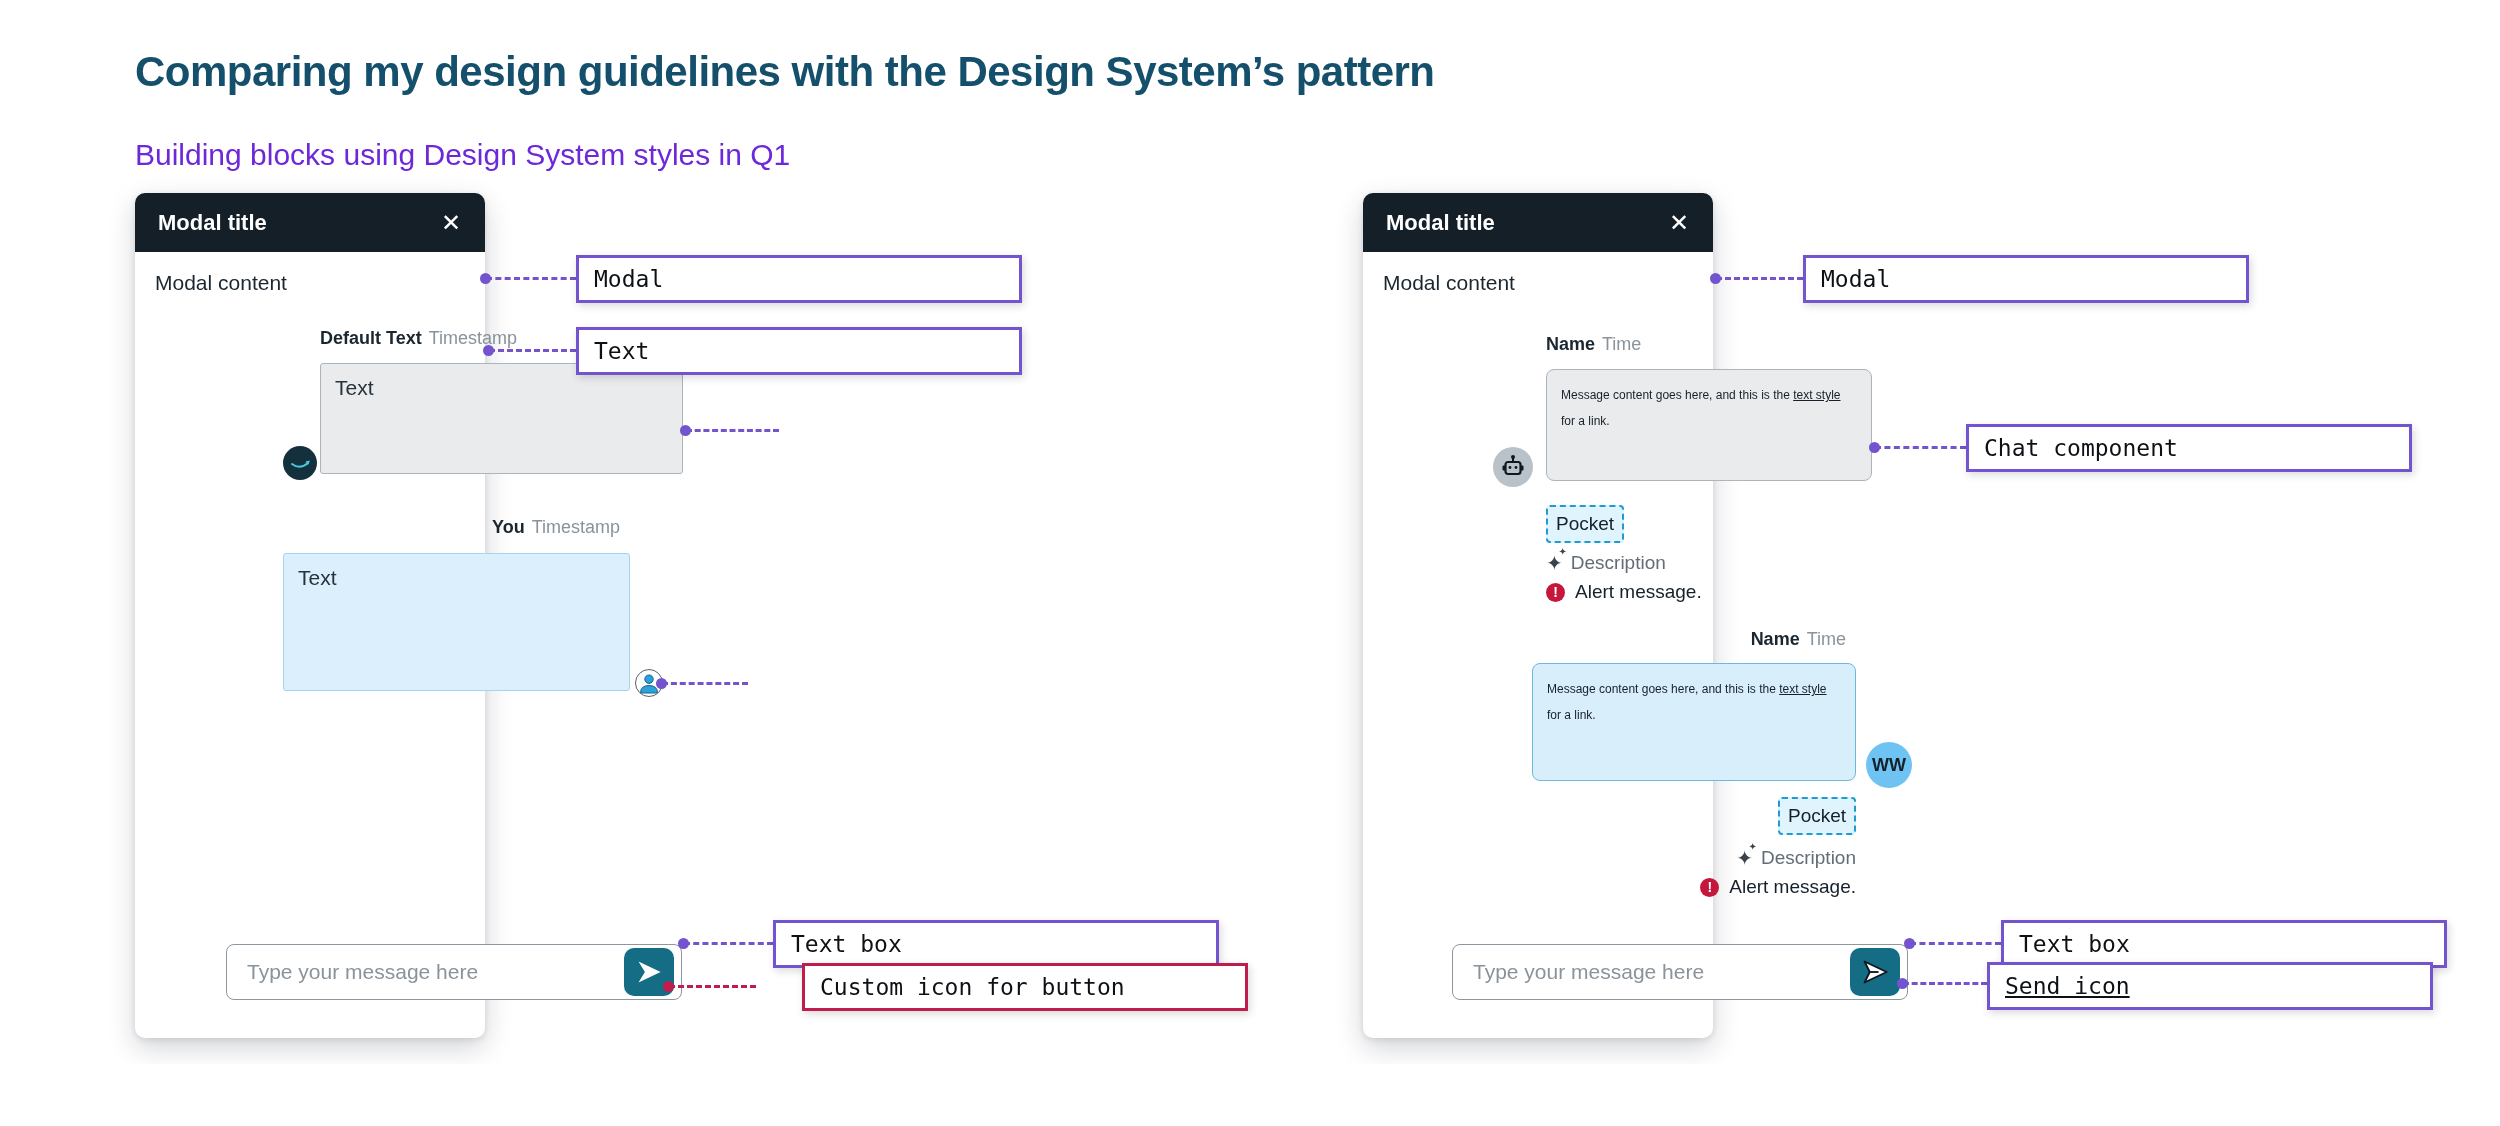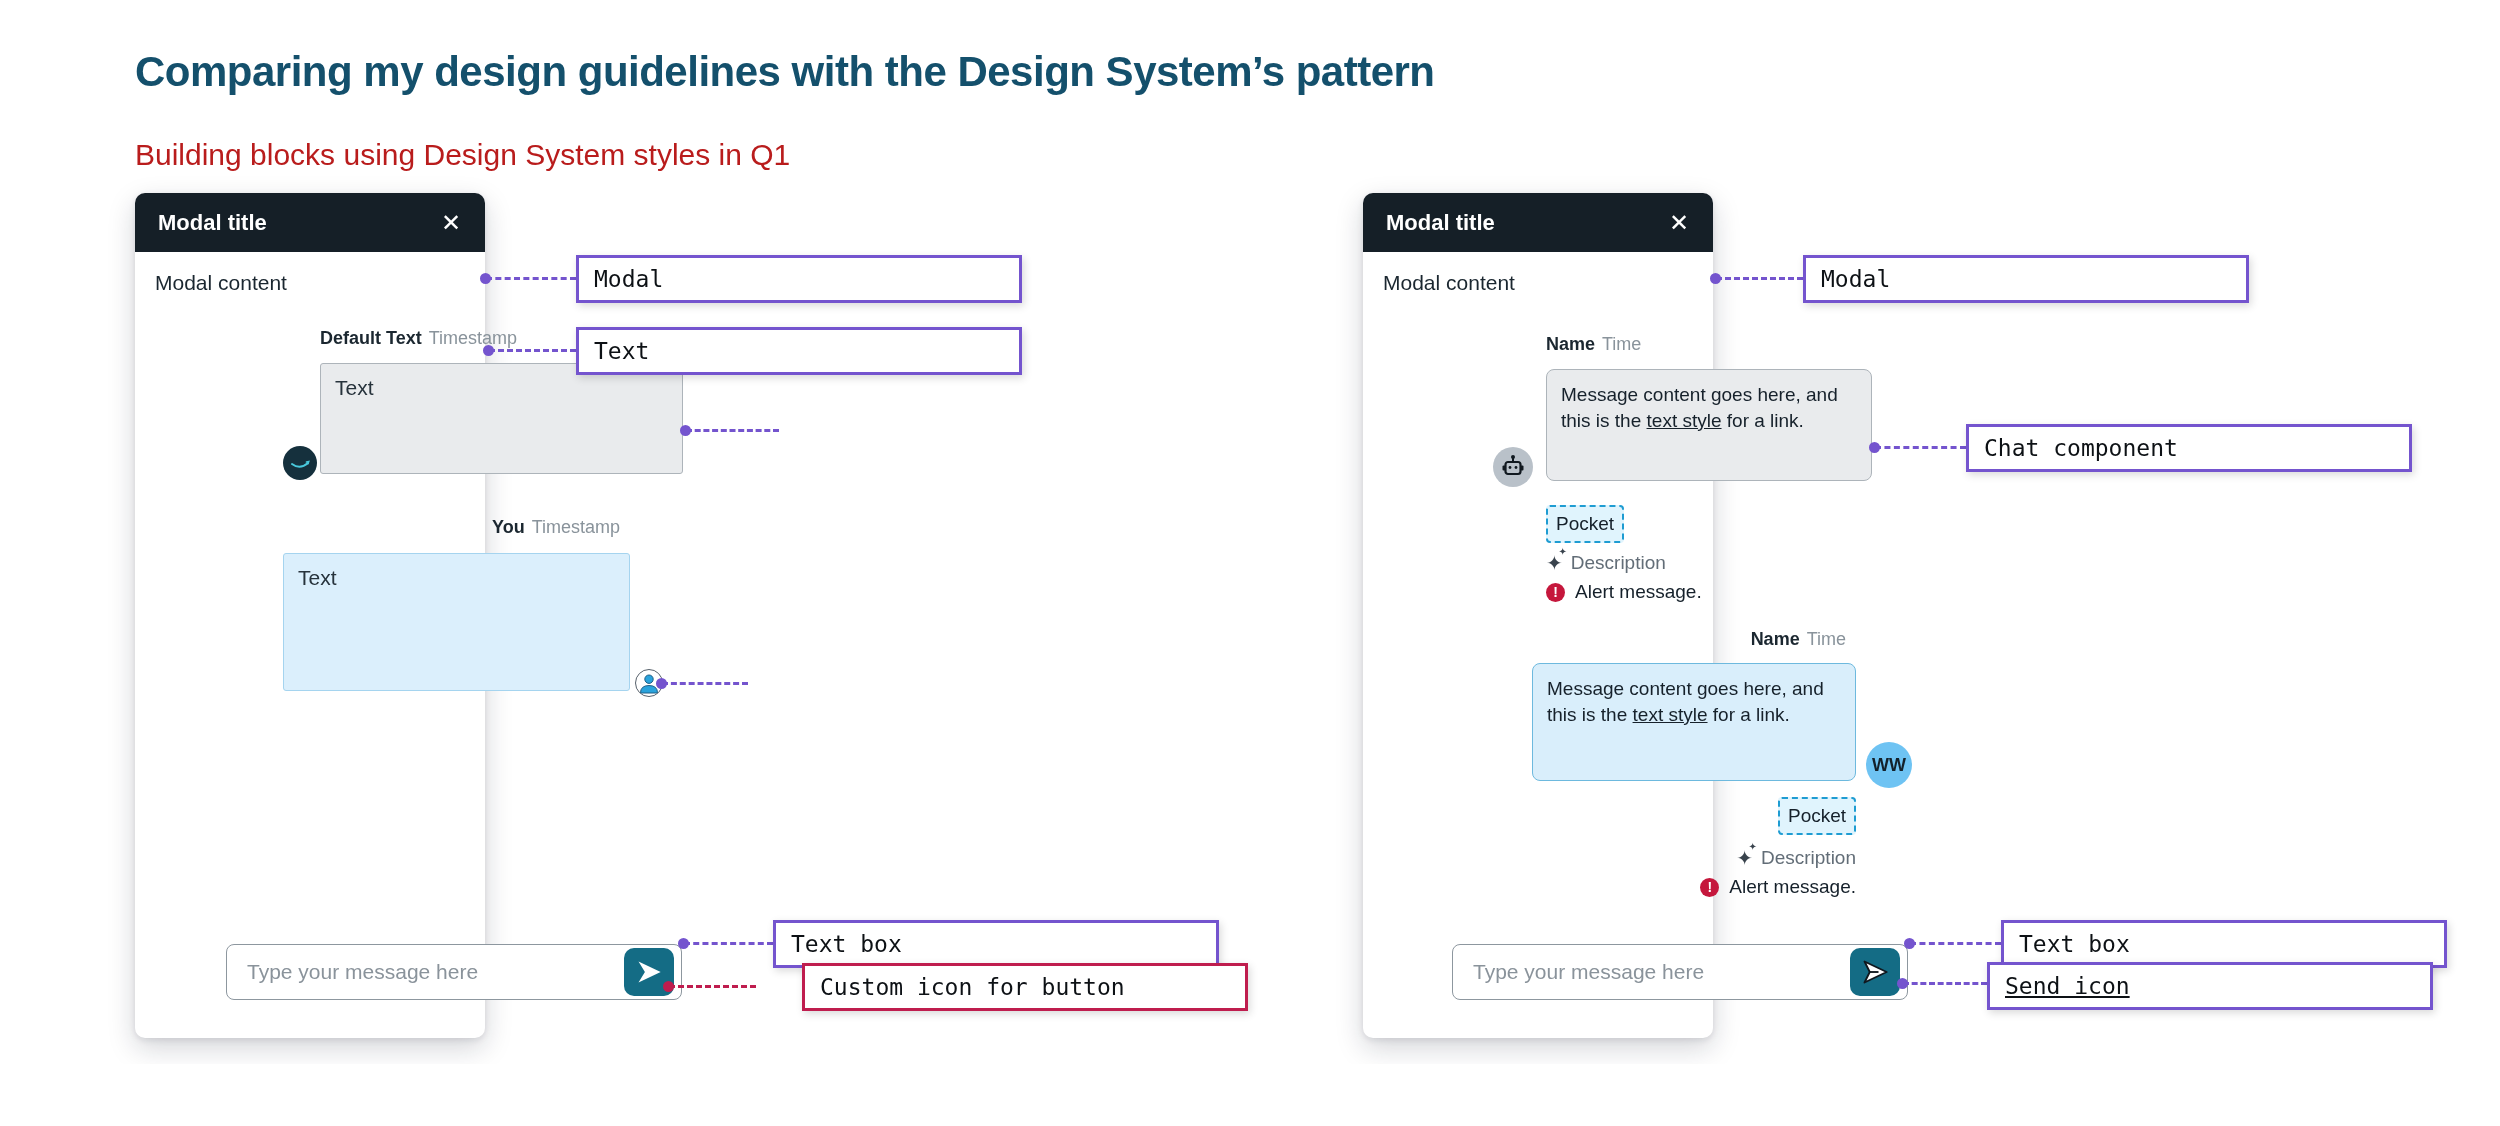--- a/index.html
+++ b/index.html
@@ -1,41 +1,41 @@
 <!DOCTYPE html>
 <html><head>
 <meta charset="utf-8">
 <style>
   html,body{margin:0;padding:0;background:#ffffff;}
   .canvas{position:relative;width:2500px;height:1064px;background:#ffffff;
           font-family:"Liberation Sans",sans-serif;overflow:hidden;}
 
   .page-title{position:absolute;left:135px;top:48px;font-size:42px;font-weight:bold;
               color:#14506c;letter-spacing:-0.5px;}
-  .col-heading{position:absolute;top:138px;font-size:30px;color:#b91c1c;}
+  .col-heading{position:absolute;top:138px;font-size:30px;color:#6d28d9;}
 
   
   .modal{position:absolute;width:350px;height:845px;background:#ffffff;border-radius:10px;
          box-shadow:0 10px 28px rgba(15,23,42,0.18), 0 2px 6px rgba(15,23,42,0.10);z-index:1;}
   .modal-header{position:absolute;left:0;top:0;right:0;height:59px;background:#151f27;
                 border-radius:10px 10px 0 0;display:flex;align-items:center;z-index:2;}
   .modal-title{color:#ffffff;font-weight:bold;font-size:22px;padding-left:23px;}
   .modal-close{position:absolute;right:18px;top:0;height:59px;display:flex;align-items:center;
                color:#ffffff;font-size:24px;cursor:pointer;background:none;border:none;}
   .modal-content{position:absolute;left:20px;top:78px;font-size:21px;color:#1b2730;}
 
   
   .meta{position:absolute;font-size:18px;color:#1b2730;z-index:3;white-space:nowrap;text-align:right;}
   .meta b{font-weight:bold;}
   .meta .ts{color:#89939b;font-weight:normal;margin-left:7px;}
   .box-gray{position:absolute;background:#e9ebed;border:1.5px solid #adb4ba;border-radius:3px;
             box-sizing:border-box;font-size:21px;color:#27333c;padding:12px 14px;z-index:2;}
   .box-blue{position:absolute;background:#dbeffc;border:1.5px solid #a5d4ef;border-radius:3px;
             box-sizing:border-box;font-size:21px;color:#27333c;padding:12px 14px;z-index:2;}
-  .bubble{position:absolute;box-sizing:border-box;border-radius:8px;font-size:19px;line-height:26px;
+  .bubble{position:absolute;box-sizing:border-box;border-radius:8px;font-size:12px;line-height:26px;
           color:#16212b;padding:12px 14px;z-index:2;}
   .bubble.gray{background:#e9ebed;border:1.5px solid #adb4ba;}
   .bubble.blue{background:#d9eefb;border:1.5px solid #6db9de;}
   .bubble a{color:#16212b;text-decoration:underline;cursor:pointer;}
 
   .chip{position:absolute;box-sizing:border-box;width:78px;height:38px;background:#e0f4fd;
         border:2px dashed #1e9cd2;border-radius:4px;display:flex;align-items:center;
         justify-content:center;font-size:19px;color:#15202a;z-index:3;cursor:pointer;}
   .iconrow{position:absolute;display:flex;align-items:center;font-size:19px;z-index:3;white-space:nowrap;}
   .iconrow .desc-txt{color:#626d77;margin-left:8px;}

